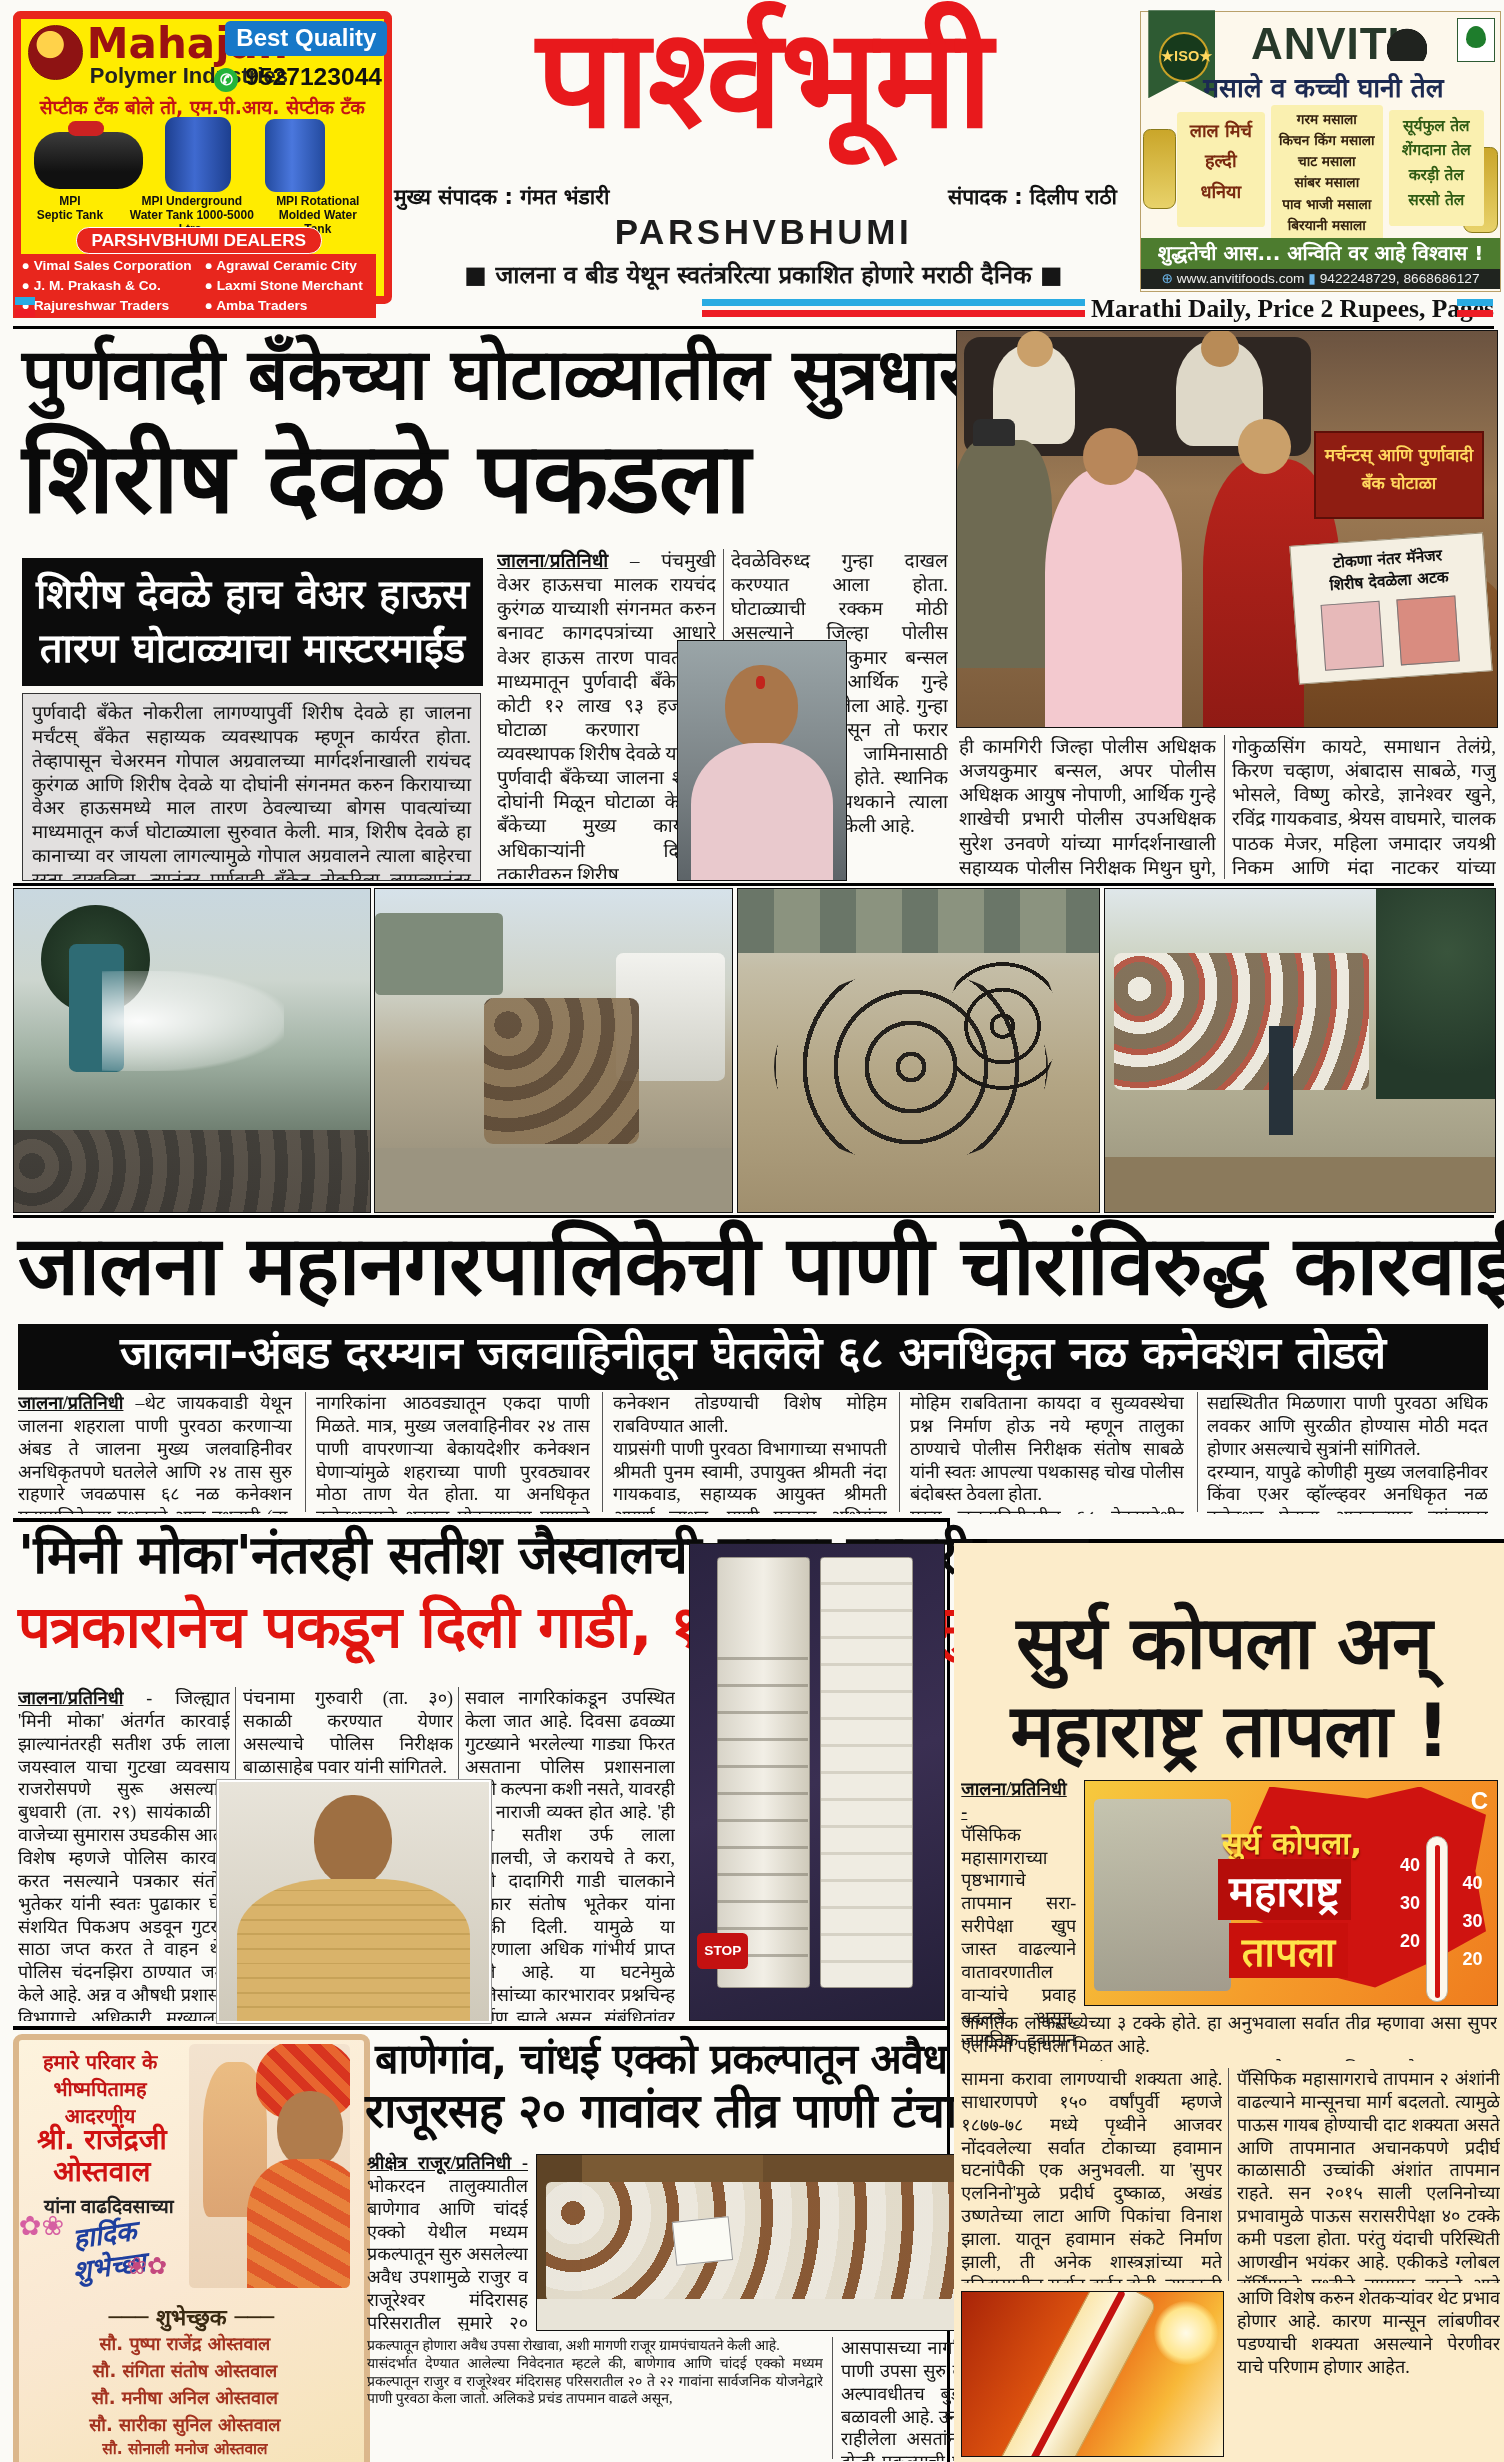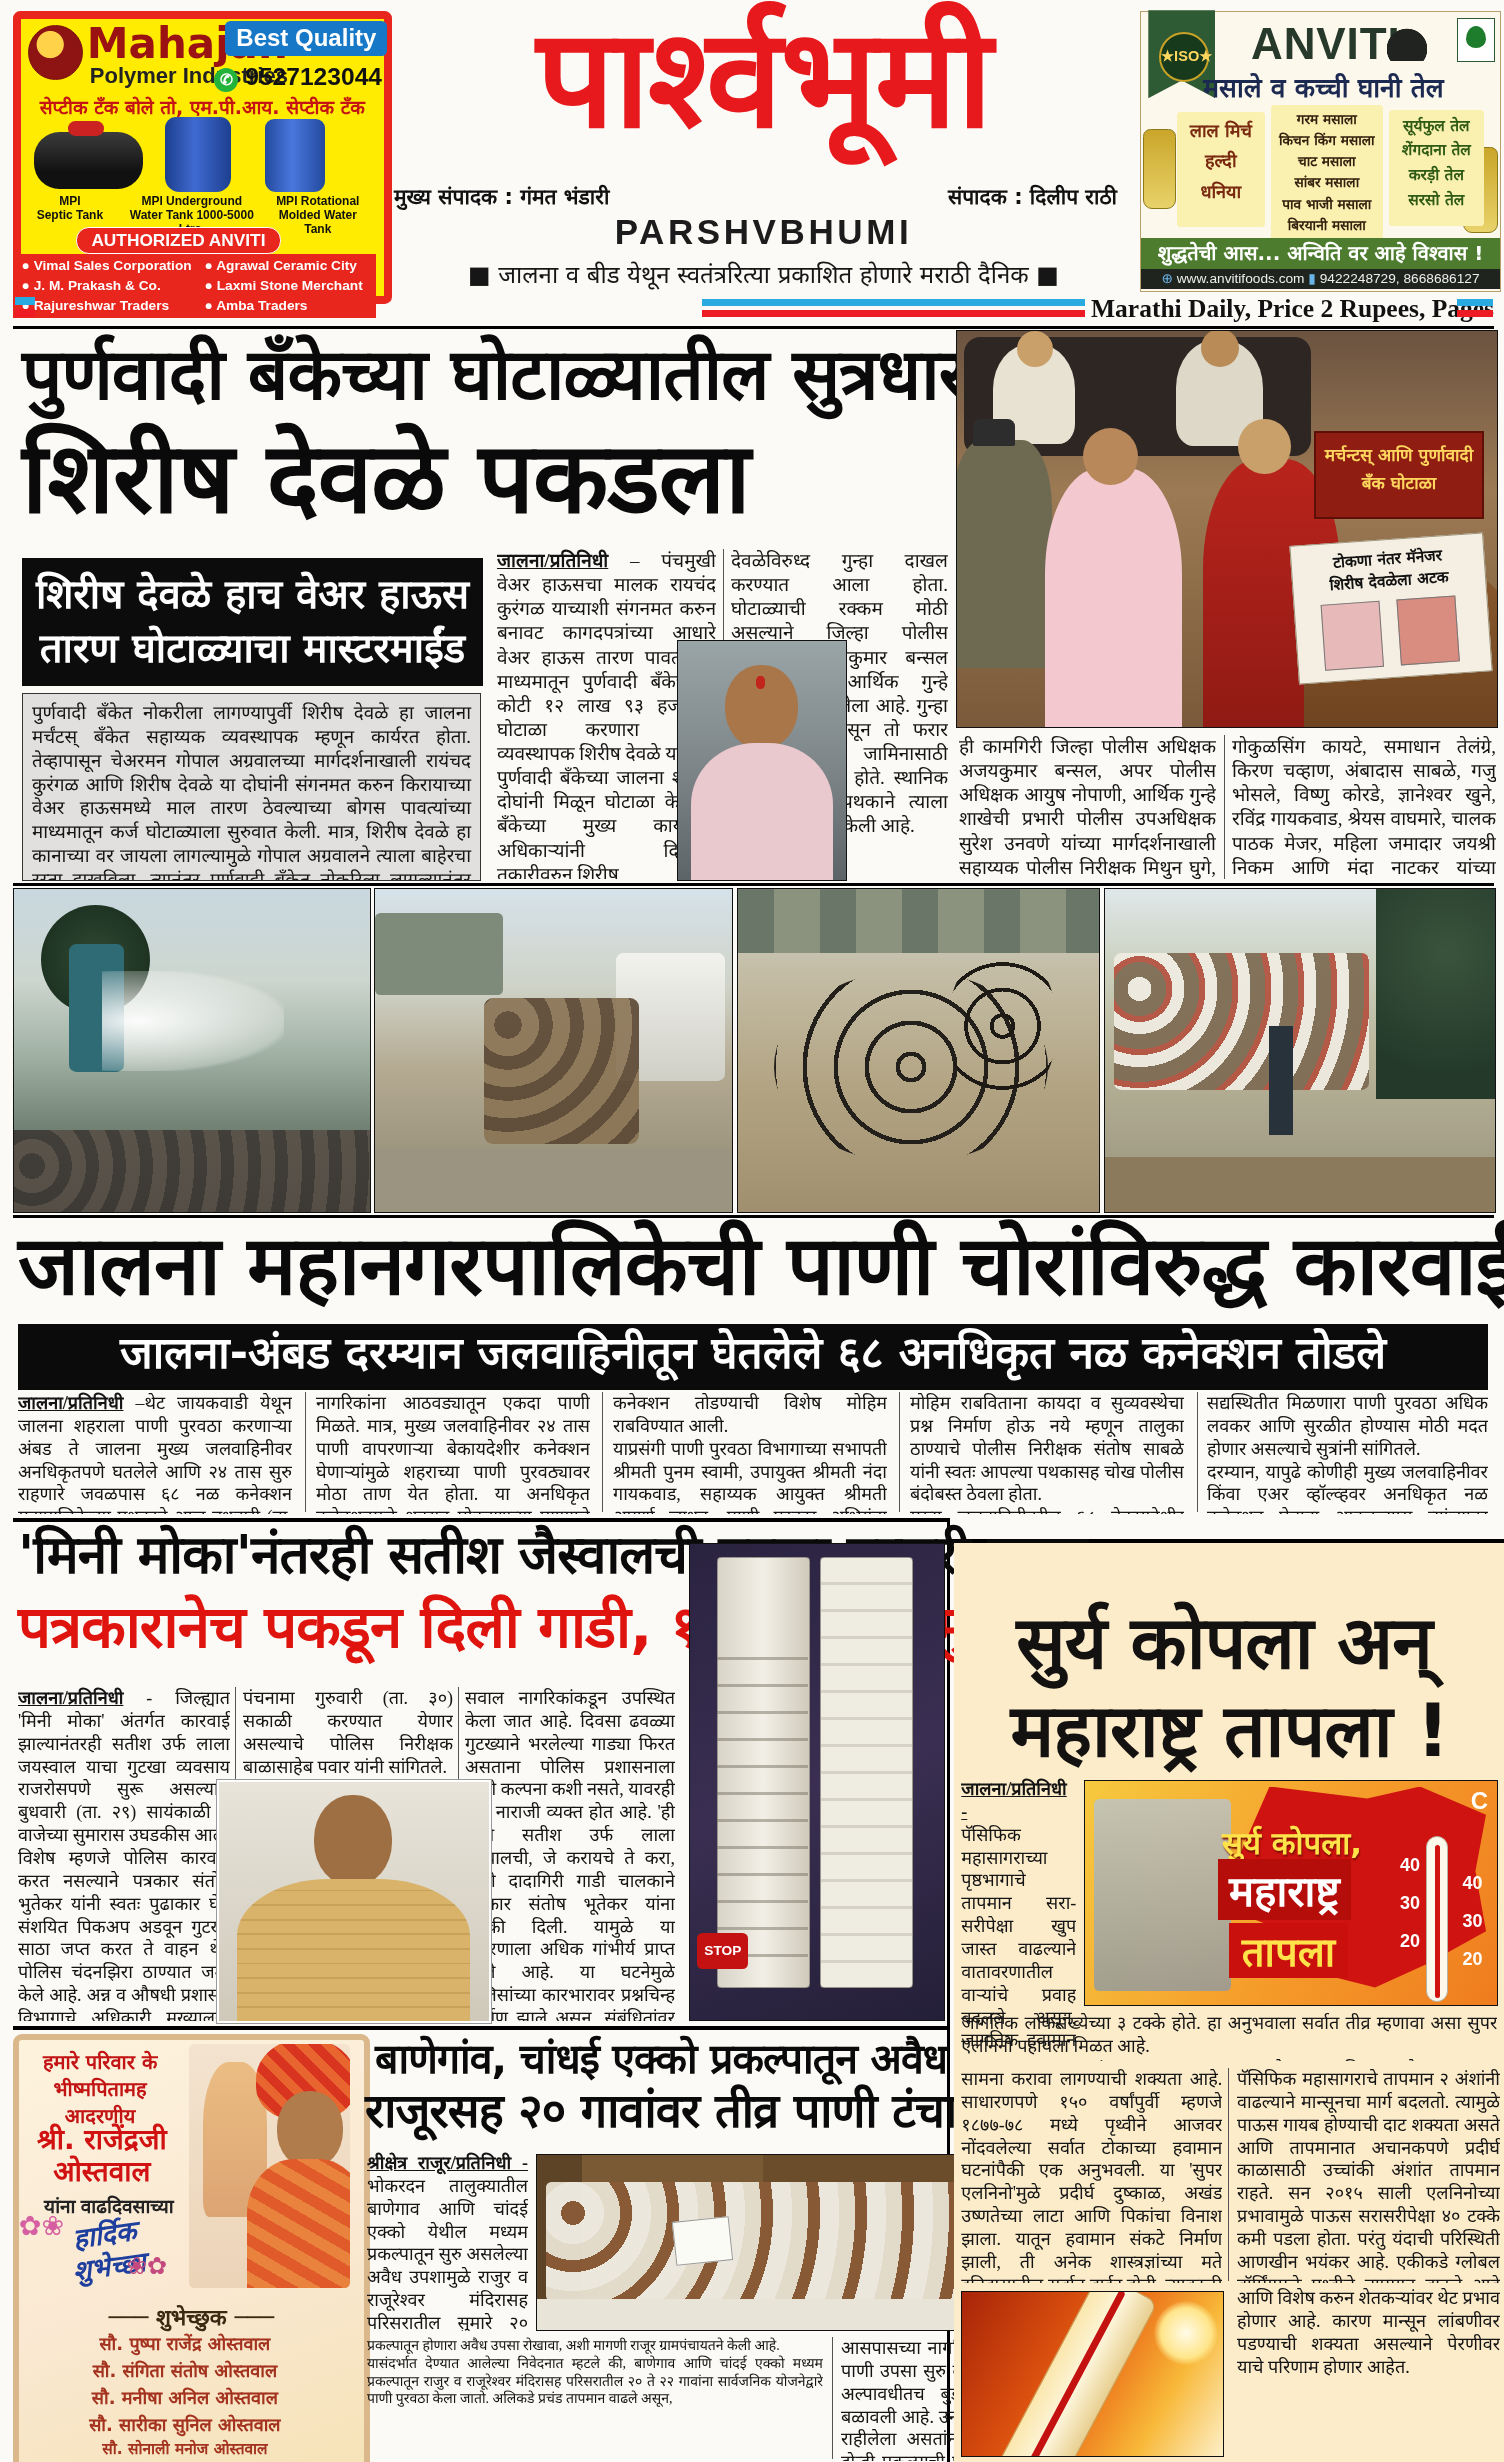--- a/index.html
+++ b/index.html
@@ -56,40 +56,40 @@
     <div class="shape" style="left:12.8px;top:113px;width:109px;height:57px;border-radius:25.5px;background:linear-gradient(#3c3c3c,#111 70%);"></div>
     <div class="shape" style="left:47px;top:102px;width:36px;height:14.6px;border-radius:7.3px;background:#c22;"></div>
     <div class="shape" style="left:144px;top:98px;width:66px;height:75px;border-radius:11px 11px 14.6px 14.6px;background:linear-gradient(90deg,#1d3f8f,#3f6ad0 45%,#1d3f8f);"></div>
     <div class="shape" style="left:244px;top:100px;width:60px;height:73px;border-radius:9px 9px 11px 11px;background:linear-gradient(90deg,#234a9e,#4a77dd 45%,#234a9e);"></div>
     <div class="abs" style="left:3.6px;top:175px;width:91px;text-align:center;font-weight:bold;font-size:12px;white-space:pre-line;">MPI
 Septic Tank</div>
     <div class="abs" style="left:98px;top:175px;width:146px;text-align:center;font-weight:bold;font-size:12px;white-space:pre-line;">MPI Underground
 Water Tank 1000-5000 Ltrs.</div>
     <div class="abs" style="left:248px;top:175px;width:98px;text-align:center;font-weight:bold;font-size:12px;white-space:pre-line;">MPI Rotational
 Molded Water Tank</div>
-    <div class="abs" style="left:55px;top:208px;background:#e8261d;border:1.8px solid #fff;color:#fff;font-weight:900;font-size:17.3px;padding:1.8px 14.6px;border-radius:12.8px;">AUTHORIZED ANVITI</div>
+    <div class="abs" style="left:55px;top:208px;background:#e8261d;border:1.8px solid #fff;color:#fff;font-weight:900;font-size:17.3px;padding:1.8px 14.6px;border-radius:12.8px;">PARSHVBHUMI DEALERS</div>
     <div class="abs" style="left:-8.2px;top:235px;width:363px;height:64px;background:#e8261d;">
       <div class="abs" style="left:9px;top:1.8px;color:#fff;font-weight:bold;font-size:13.7px;line-height:1.45;">
         <div>● <span>Vimal Sales Corporation</span></div>
         <div>● <span>J. M. Prakash &amp; Co.</span></div>
         <div>● <span>Rajureshwar Traders</span></div>
       </div>
       <div class="abs" style="left:192px;top:1.8px;color:#fff;font-weight:bold;font-size:13.7px;line-height:1.45;">
         <div>● <span>Agrawal Ceramic City</span></div>
         <div>● <span>Laxmi Stone Merchant</span></div>
         <div>● <span>Amba Traders</span></div>
       </div>
     </div>
   </div>
 
   <div id="mast-title" class="abs">पार्श्वभूमी</div>
   <div class="abs" style="left:394px;top:182px;font-weight:bold;font-size:21px;color:#111;font-family:'DejaVu Sans',sans-serif;">मुख्य संपादक : गंमत भंडारी</div>
   <div class="abs" style="left:948px;top:182px;font-weight:bold;font-size:21px;color:#111;font-family:'DejaVu Sans',sans-serif;">संपादक : दिलीप राठी</div>
   <div class="abs" style="left:394px;top:212px;width:739px;text-align:center;font-family:'Liberation Sans',sans-serif;font-weight:900;font-size:35px;letter-spacing:3.6px;color:#1c1c1c;">PARSHVBHUMI</div>
-  <div class="abs" style="left:394px;top:257px;width:739px;text-align:center;font-weight:normal;font-size:24px;color:#161616;font-family:'DejaVu Sans',sans-serif;">■ जालना व बीड येथून स्वतंत्ररित्या प्रकाशित होणारे मराठी दैनिक ■</div>
+  <div class="abs" style="left:394px;top:257px;width:739px;text-align:center;font-weight:bold;font-size:24px;color:#161616;font-family:'DejaVu Sans',sans-serif;">■ जालना व बीड येथून स्वतंत्ररित्या प्रकाशित होणारे मराठी दैनिक ■</div>
 
   <div id="ad-anviti" class="abs">
     <div class="shape" style="left:7.3px;top:-1.8px;width:67px;height:88px;background:#2e5b33;clip-path:polygon(0 0,100% 0,100% 100%,50% 80%,0 100%);"></div>
     <div class="abs" style="left:18px;top:20px;width:46px;height:46px;border-radius:50%;background:#173a1c;border:2.7px solid #c9a227;color:#ffd75e;font-weight:900;font-size:14.6px;text-align:center;line-height:44px;">★<span>ISO</span>★</div>
     <div class="abs" style="left:88px;top:7.3px;font-family:'Liberation Sans',sans-serif;font-weight:900;font-size:44px;color:#27392a;letter-spacing:0.9px;margin-left:22px;">ANVITI</div>
     <div class="shape" style="left:246px;top:9px;width:40px;height:40px;background:radial-gradient(circle at 50% 70%,#20231f 58%,transparent 60%);"></div>
     <div class="shape" style="right:5.5px;top:5.5px;width:36px;height:42px;border:1.8px solid #2e5b33;background:#fff;">
         <div style="margin:7.3px auto 0;width:20px;height:22px;border-radius:50% 50% 50% 50%/60% 60% 40% 40%;background:#1e7d2c;"></div>
       </div>
     <div class="abs" style="left:55px;top:57px;width:255px;text-align:center;font-family:'DejaVu Sans',sans-serif;font-weight:900;font-size:26.4px;color:#1c2a52;">मसाले व कच्ची घानी तेल</div>

